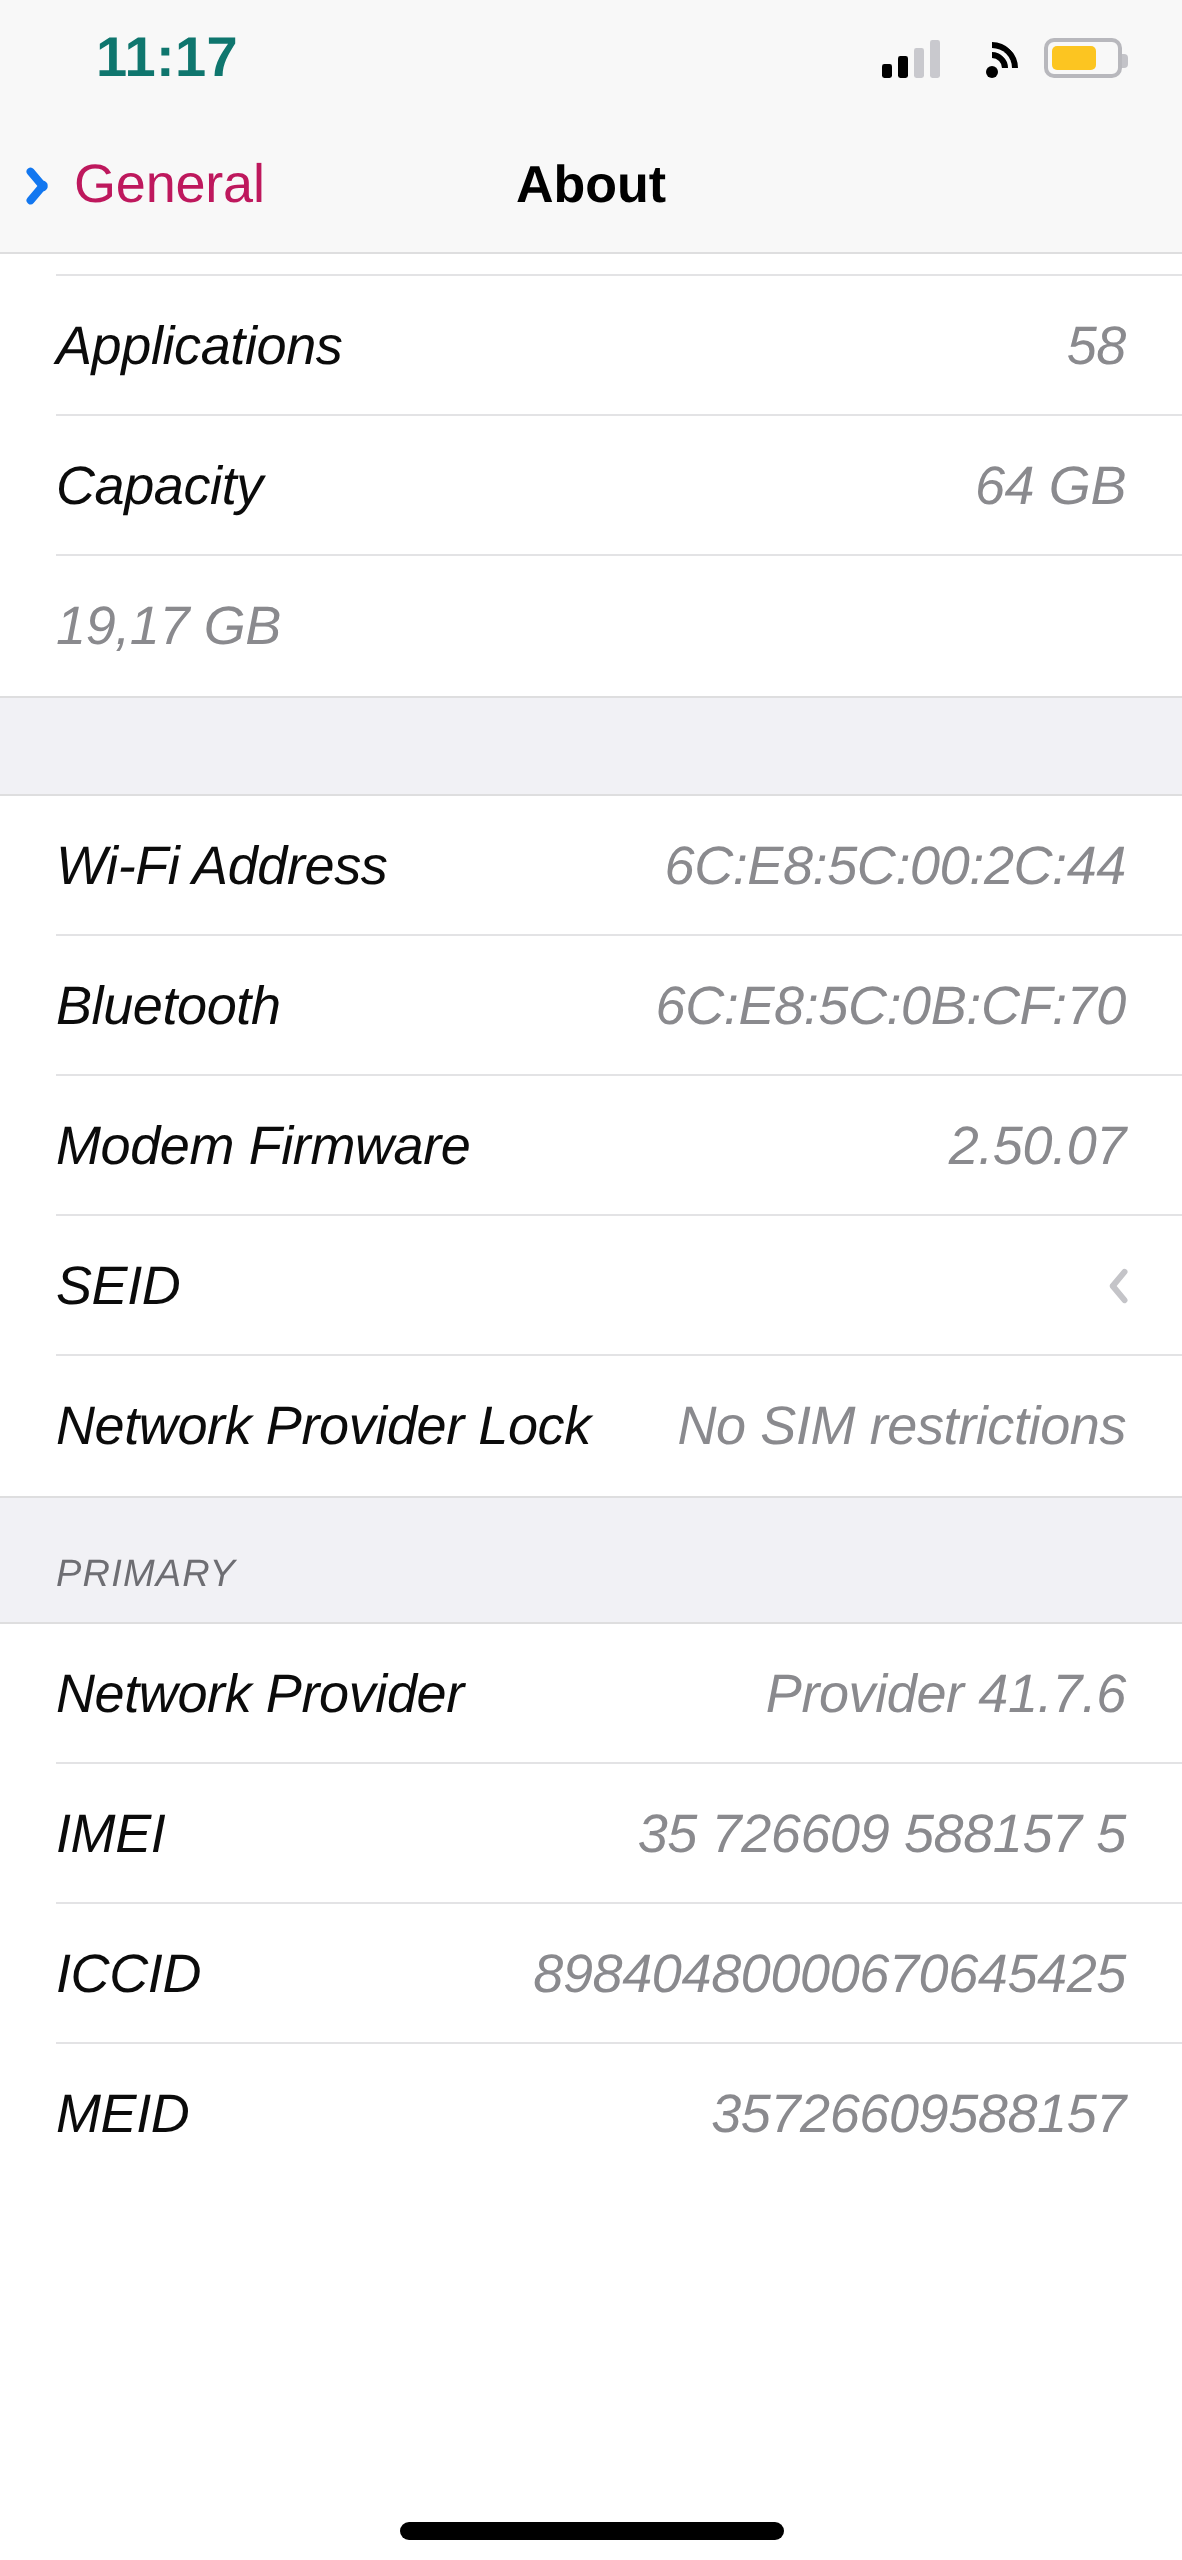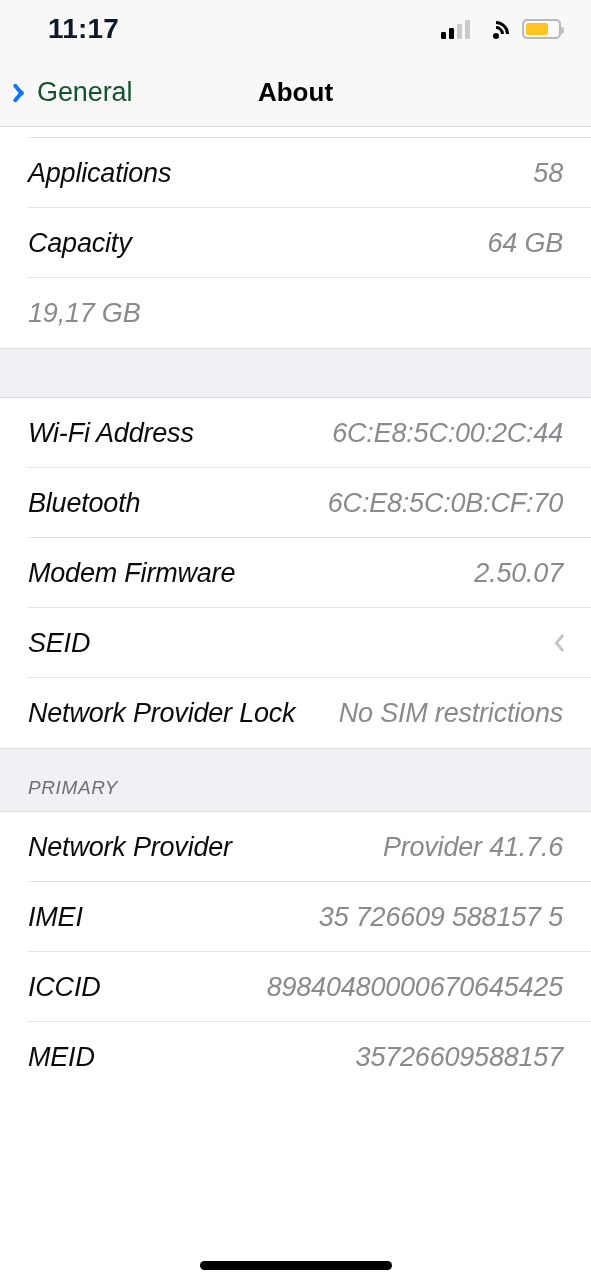--- a/index.html
+++ b/index.html
@@ -10,21 +10,21 @@
     -webkit-font-smoothing:antialiased;
     overflow:hidden;
   }
 
   
   .status-bar{
     height:58px; background:#f8f8f8;
     display:flex; align-items:center; justify-content:space-between;
     padding:0 30px 0 48px;
   }
-  .status-time{ font-size:28px; font-weight:bold; color:#0f172a; letter-spacing:.2px; }
+  .status-time{ font-size:28px; font-weight:bold; color:#0f766e; letter-spacing:.2px; }
   .status-right{ display:flex; align-items:center; gap:13px; }
 
   .signal{ display:flex; align-items:flex-end; gap:3px; height:19px; }
   .signal i{ width:5px; border-radius:1.2px; background:#c9c9ce; display:block; }
   .signal i.on{ background:#000; }
   .signal i:nth-child(1){ height:7px; }
   .signal i:nth-child(2){ height:11px; }
   .signal i:nth-child(3){ height:15px; }
   .signal i:nth-child(4){ height:19px; }
 
@@ -57,21 +57,21 @@
     display:flex; align-items:center; gap:6px;
     padding-left:17px; cursor:pointer; background:none; border:none;
   }
   .chev-back{ width:14px; height:24px; position:relative; flex:none; }
   .chev-back:before, .chev-back:after{
     content:""; position:absolute; left:4px; width:4px; height:14px;
     background:#1277f0; border-radius:2px;
   }
   .chev-back:before{ top:1px; transform:rotate(-40deg); transform-origin:bottom; }
   .chev-back:after{ top:11px; transform:rotate(40deg); transform-origin:top; }
-  .back-label{ font-size:27px; color:#14532d; letter-spacing:-.1px; }
+  .back-label{ font-size:27px; color:#be185d; letter-spacing:-.1px; }
   .nav-title{
     position:absolute; left:0; right:0; text-align:center;
     font-size:26px; font-weight:bold; color:#000; pointer-events:none;
   }
 
   
   .scroll{ background:#fef9c3;font-style:italic; }
   .group{ background:#ffffff; }
   .group.gap{ background:#f1f1f5; border-top:1px solid #dededf; border-bottom:1px solid #dededf; }
   .gap-plain{ height:50px; }

